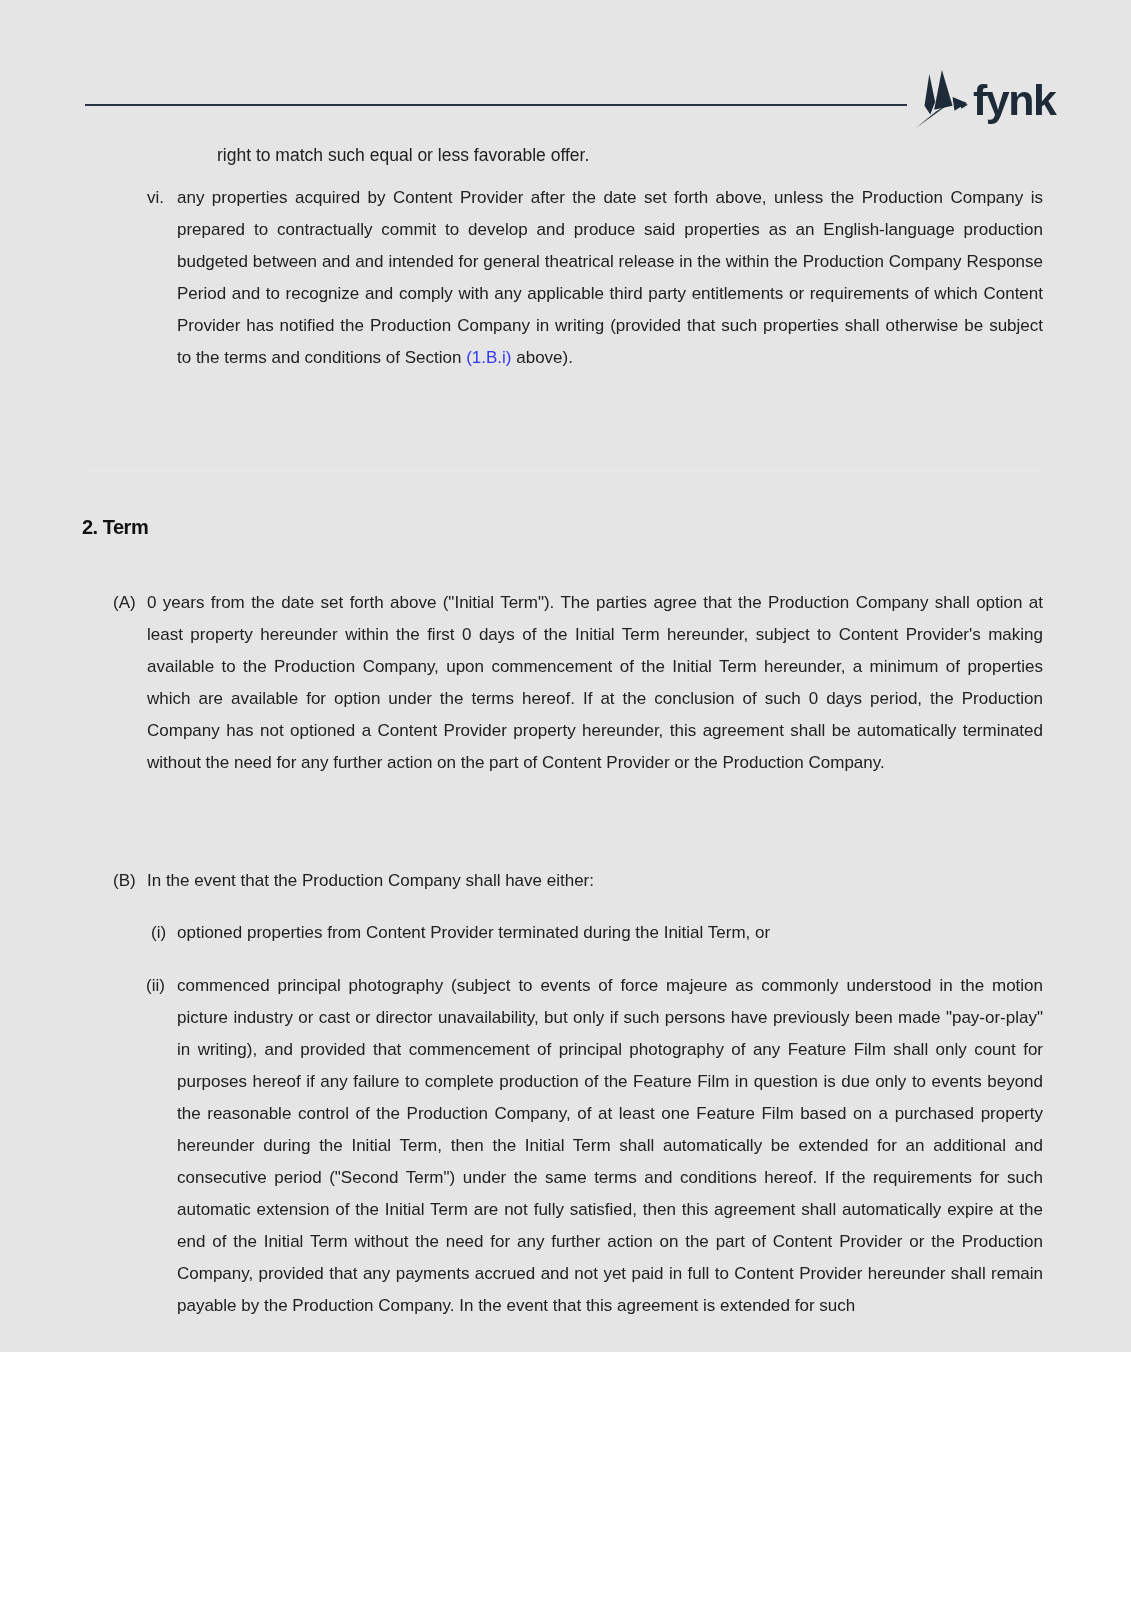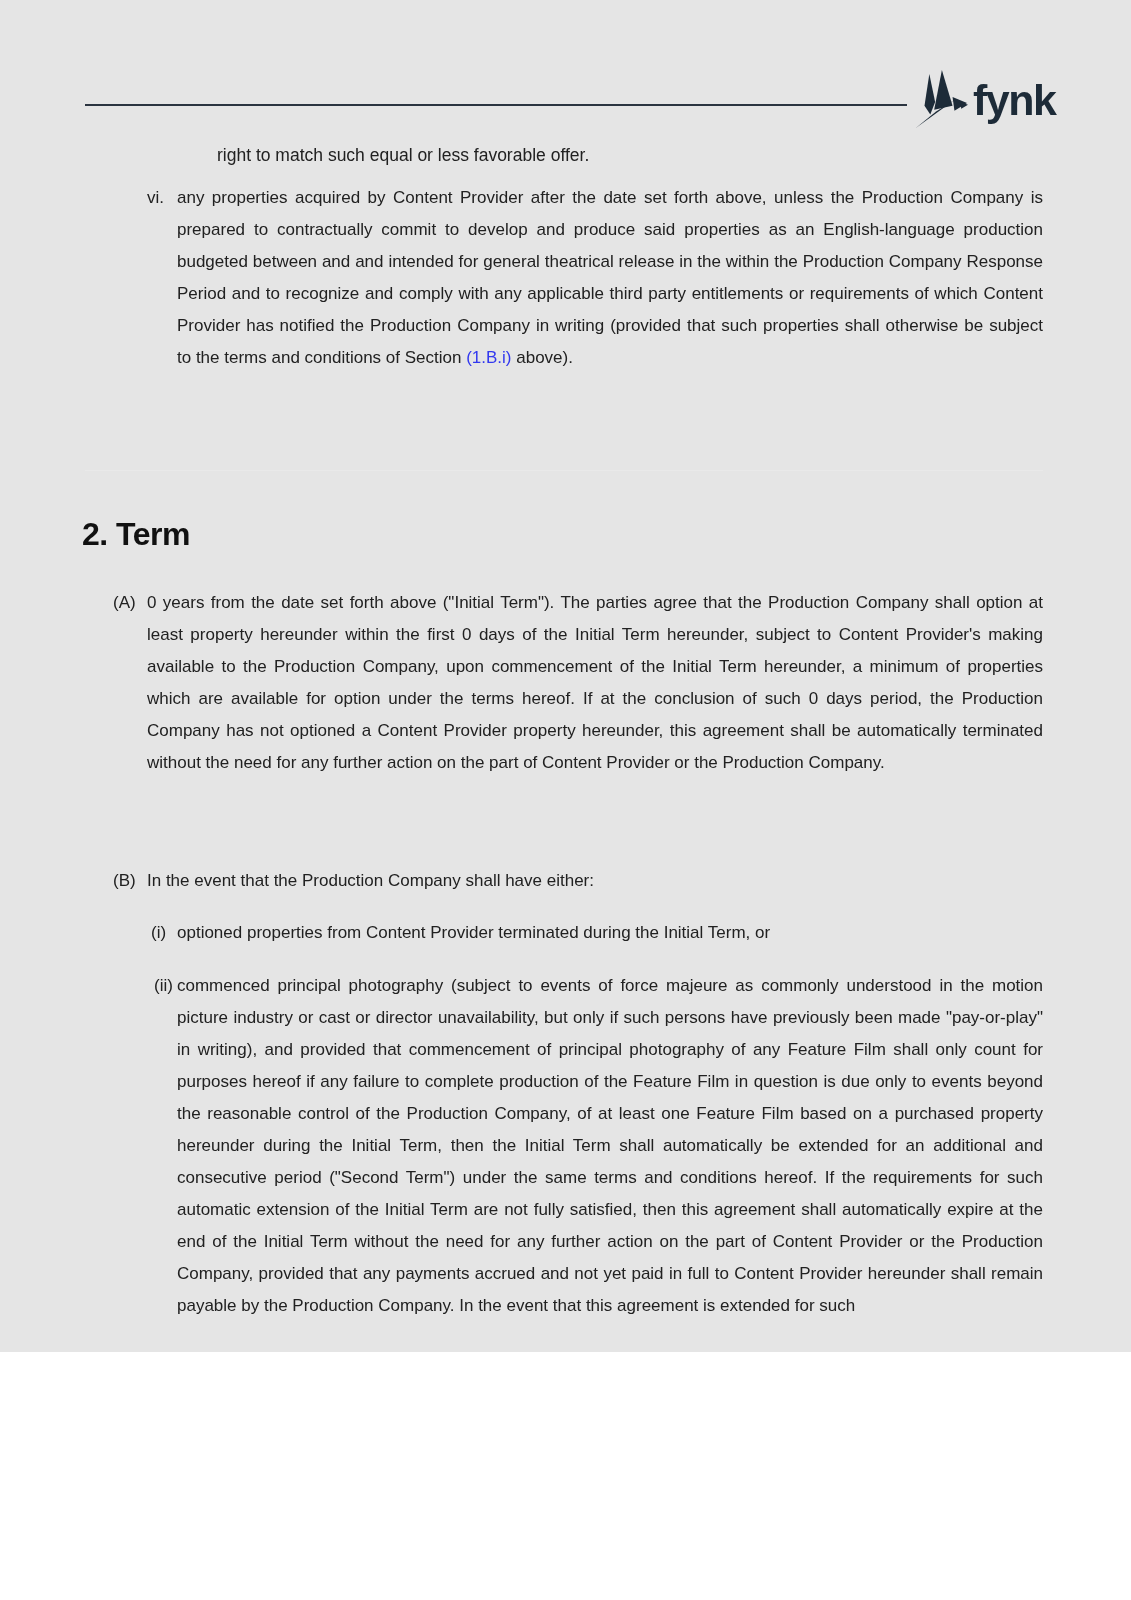--- a/index.html
+++ b/index.html
@@ -36,31 +36,31 @@
   }
   .marker { position: absolute; top: 0; }
   .clause-vi { left: 177px; top: 182px; width: 866px; }
   .clause-vi .marker { left: -30px; }
   .divider {
     position: absolute; left: 85px; top: 470px;
     width: 958px; height: 1px; background: #e9e9e9;
   }
   .heading {
     position: absolute; left: 82px; top: 516px;
-    font-size: 32px; font-weight: 700; color: #111111;
+    font-size: 20px; font-weight: 700; color: #111111;
     letter-spacing: -0.5px;
   }
   .para-a { left: 147px; top: 587px; width: 896px; }
   .para-a .marker { left: -34px; }
   .para-b { left: 147px; top: 865px; width: 896px; text-align: left; }
   .para-b .marker { left: -34px; }
   .item-i { left: 177px; top: 917px; width: 866px; text-align: left; }
   .item-i .marker { left: -26px; }
   .item-ii { left: 177px; top: 970px; width: 866px; }
-  .item-ii .marker { left: -31px; margin-left: 8px; }
+  .item-ii .marker { left: -31px; }
   .section-link { color: #3238ef; cursor: pointer; }
   .footer-rule {
     position: absolute; left: 90px; top: 1487px;
     width: 969px; height: 2px; background: #2b3440;
   }
   .footer-website {
     position: absolute; left: 141px; top: 1502px;
     font-size: 16px; line-height: 22px; color: #212121;
   }
   .footer-email {

